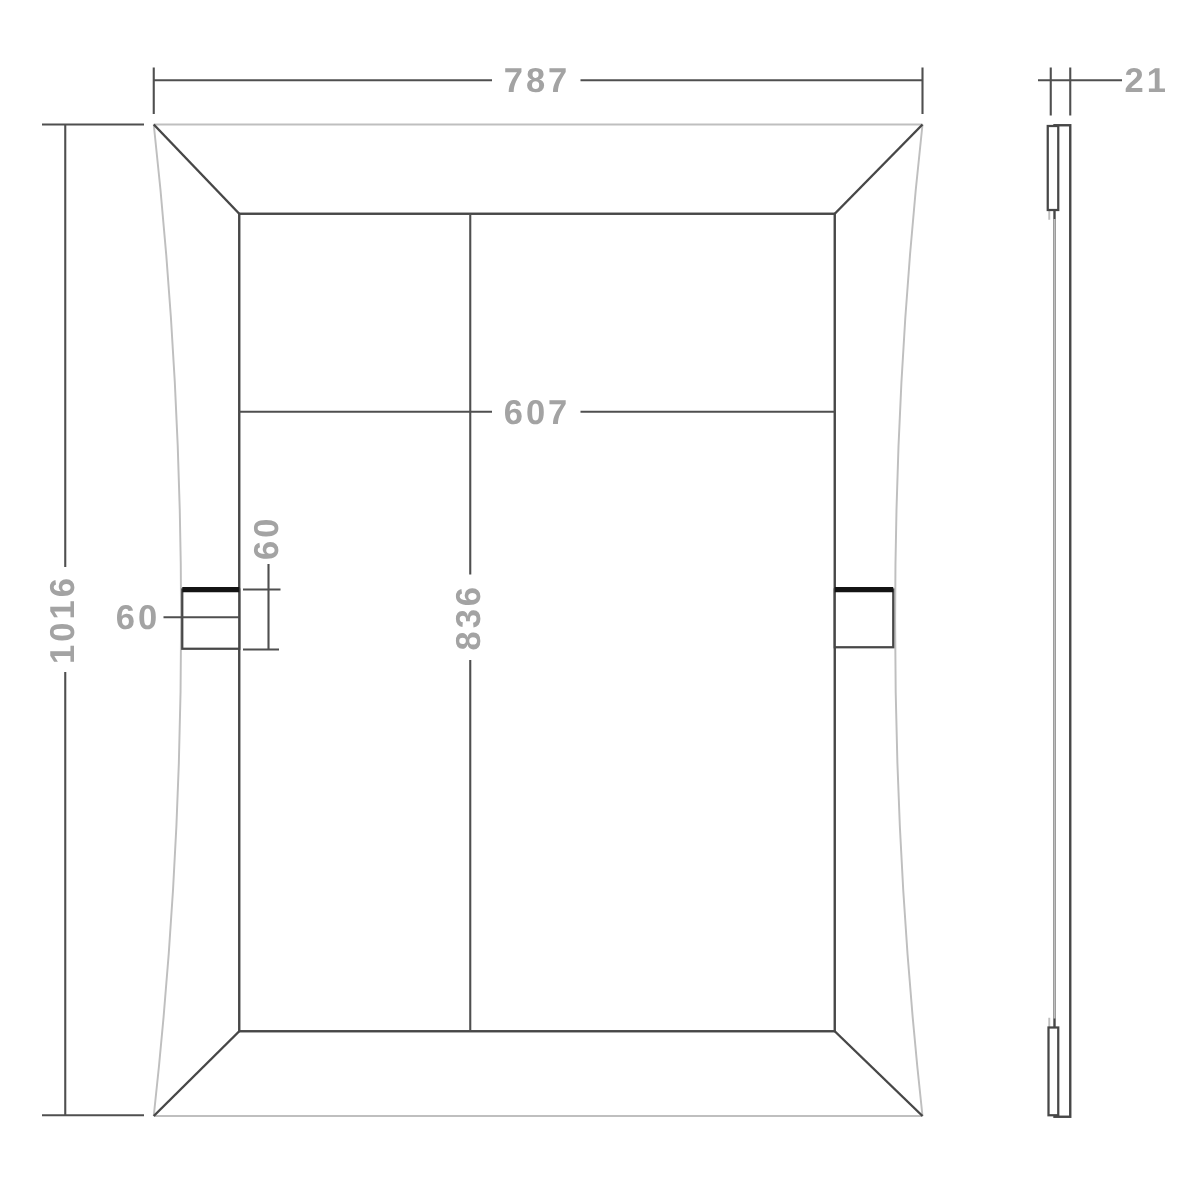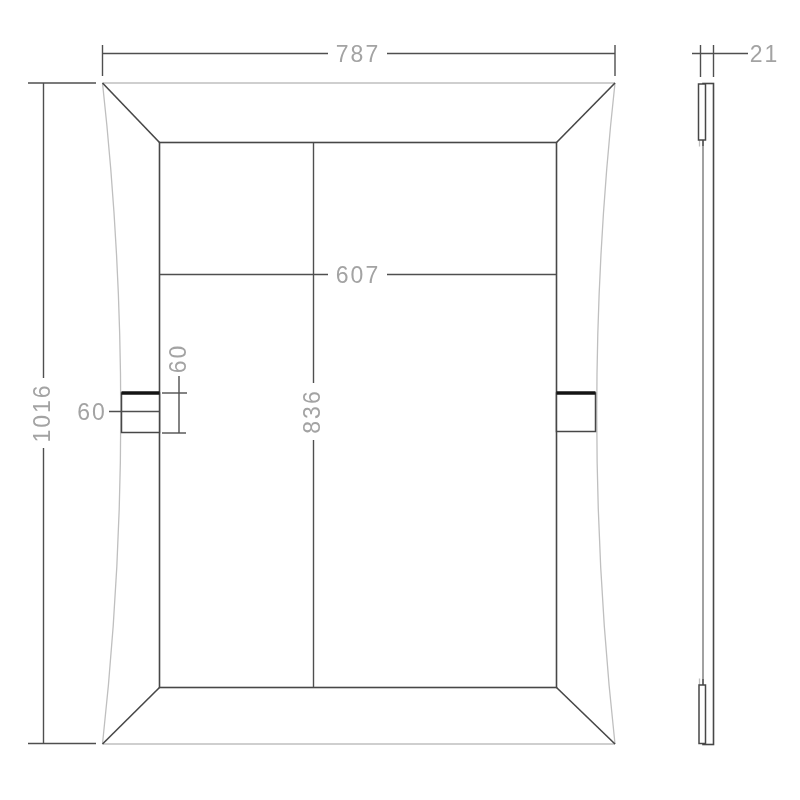--- a/index.html
+++ b/index.html
@@ -4,21 +4,21 @@
 <style>
   :root{
     --background:#ffffff;
     --line-dark:#474747;
     --line-light:#bfbfbf;
     --line-bold:#141414;
     --dim-line:#4f4f4f;
     --dim-text:#a3a3a3;
   }
   html,body{margin:0;padding:0;background:var(--background);}
-  .canvas{width:800px;height:792px;background:var(--background);position:relative;overflow:hidden;}
+  .canvas{width:800px;height:792px;background:var(--background);position:relative;overflow:hidden;font-weight:bold;}
   svg{display:block;}
   .ln-light{stroke:var(--line-light);stroke-width:1.3;fill:none;}
   .ln-dark{stroke:var(--line-dark);stroke-width:1.6;fill:none;}
   .ln-dim{stroke:var(--dim-line);stroke-width:1.4;fill:none;}
   .ln-bold{stroke:var(--line-bold);stroke-width:3.5;fill:none;}
   .shape-white{fill:#ffffff;stroke:var(--line-dark);stroke-width:1.5;}
   .dim-label{
     font-family:"Liberation Sans", sans-serif;
     font-size:23px;
     letter-spacing:2px;

